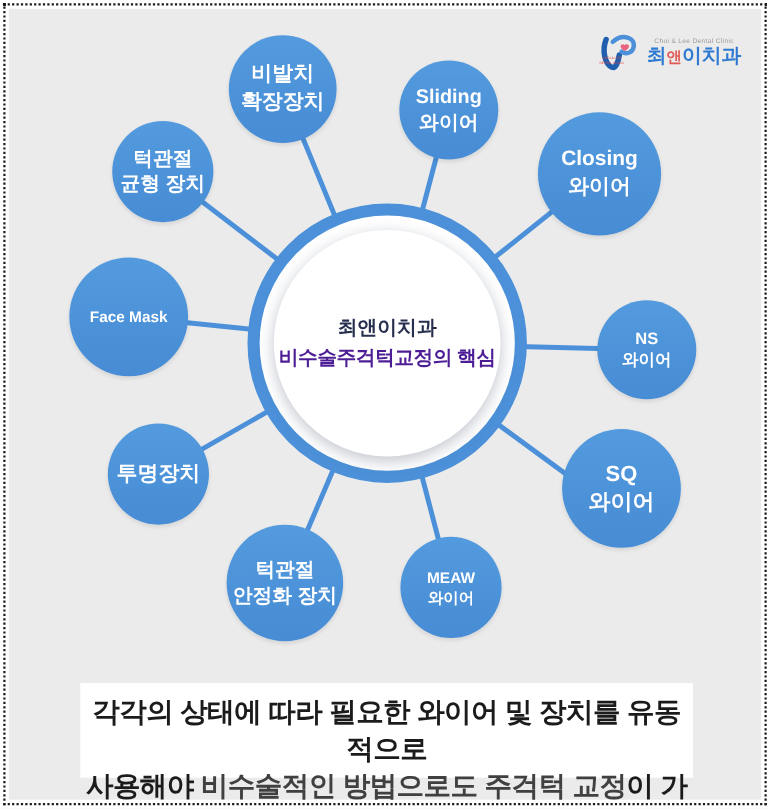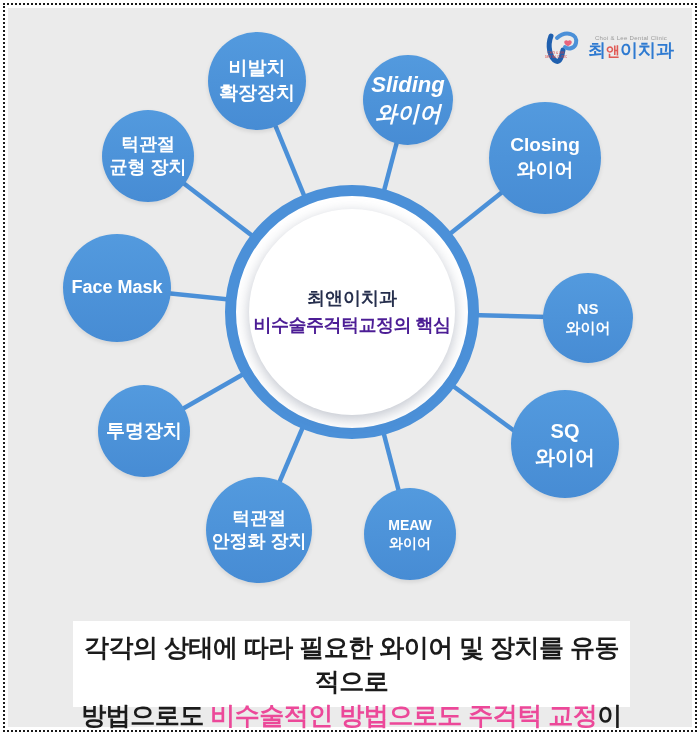--- a/index.html
+++ b/index.html
@@ -12,45 +12,45 @@
   .connectors{position:absolute;left:0;top:0;width:700px;height:735px;pointer-events:none;}
 
   
   .sat{position:absolute;border-radius:50%;
        background:linear-gradient(180deg,#539ade 0%,#478cd4 100%);
        box-shadow:0 2px 4px rgba(0,0,0,.10);
        display:flex;align-items:center;justify-content:center;text-align:center;
        color:#fff;font-weight:700;}
   .sat-label span{display:block;line-height:1.3;}
   .s1{left:208px;top:32px;width:98px;height:98px;font-size:19px;}
-  .s2{left:363px;top:55px;width:90px;height:90px;font-size:22px;font-style:italic;}
+  .s2{left:363px;top:55px;width:90px;height:90px;font-size:18px;}
   .s3{left:489px;top:102px;width:112px;height:112px;font-size:19px;align-items:center;}
   .s4{left:102px;top:110px;width:92px;height:92px;font-size:18px;}
-  .s5{left:63px;top:234px;width:108px;height:108px;font-size:18px;}
+  .s5{left:63px;top:234px;width:108px;height:108px;font-size:14px;}
   .s6{left:543px;top:273px;width:90px;height:90px;font-size:15px;}
   .s7{left:98px;top:385px;width:92px;height:92px;font-size:19px;}
   .s8{left:511px;top:390px;width:108px;height:108px;font-size:20px;}
   .s9{left:206px;top:477px;width:106px;height:106px;font-size:18px;}
   .s10{left:364px;top:488px;width:92px;height:92px;font-size:14px;}
 
   
   .center-circle{position:absolute;left:225px;top:185px;width:254px;height:254px;
        box-sizing:border-box;border-radius:50%;background:#fff;border:11px solid #4b90d8;}
   .center-inner{position:absolute;inset:13px;border-radius:50%;background:#fff;
        box-shadow:0 4px 14px rgba(105,115,135,.42);
        display:flex;flex-direction:column;align-items:center;justify-content:center;text-align:center;}
   .center-l1{font-size:18px;font-weight:700;color:#262f4d;line-height:1.5;}
   .center-l2{font-size:18px;font-weight:700;color:#4c1d95;line-height:1.5;letter-spacing:-0.5px;}
   .center-l3{font-size:27px;font-weight:700;color:#5aa2e6;line-height:1.4;letter-spacing:-0.5px;}
 
   
   .footer{position:absolute;left:73px;top:621px;width:557px;height:86px;background:#fff;
        box-sizing:border-box;padding-top:9px;text-align:center;
        font-size:25px;font-weight:600;line-height:34px;color:#1b1b1b;letter-spacing:-0.5px;}
-  .footer .hl{color:#ec4899;}
+  .footer .hl{color:#404040;}
 
   
   .logo{position:absolute;left:542px;top:28px;display:flex;align-items:center;}
   .logo-icon{width:42px;height:40px;flex:0 0 auto;}
   .logo-text{margin-left:4px;}
   .logo-small{font-size:6px;color:#9a9a9a;letter-spacing:.3px;text-align:center;}
   .logo-name{font-size:18px;font-weight:700;color:#2e7ad1;line-height:1.1;white-space:nowrap;}
   .logo-name .ln-red{color:#e05a55;font-size:14px;}
 </style>
 </head>
@@ -136,21 +136,21 @@
 
   <div class="center-circle">
     <div class="center-inner">
       <div class="center-l1">최앤이치과</div>
       <div class="center-l2">비수술주걱턱교정의 핵심</div>
     </div>
   </div>
 
   <div class="footer">
     <div>각각의 상태에 따라 필요한 와이어 및 장치를 유동적으로</div>
-    <div><span>방법으로도 </span><span class="hl">비수술적인 방법으로도 주걱턱 교정</span><span>이 가능합니다.</span></div>
+    <div><span>사용해야 </span><span class="hl">비수술적인 방법으로도 주걱턱 교정</span><span>이 가능합니다.</span></div>
   </div>
 
   <div class="logo">
     <svg class="logo-icon" viewBox="0 0 42 40" xmlns="http://www.w3.org/2000/svg">
       <path d="M9 8 C5 18 8 30 14 33 C18 35 20 28 21 22" fill="none" stroke="#1f5fae" stroke-width="5" stroke-linecap="round"></path>
       <path d="M15 10 C24 2 36 6 34 15 C33 20 27 22 23 19" fill="none" stroke="#4b90d8" stroke-width="4" stroke-linecap="round"></path>
       <path d="M26 13 c1.3-1.6 3.8-0.6 3.8 1.2 0 1.7-2.4 3.3-3.8 4.1 -1.4-0.8-3.8-2.4-3.8-4.1 0-1.8 2.5-2.8 3.8-1.2z" fill="#e8647e"></path>
       <text x="14" y="26" font-size="3" fill="#d84848" text-anchor="middle">CHOI &amp; LEE</text>
       <text x="14" y="30" font-size="3" fill="#d84848" text-anchor="middle">DENTAL CLINIC</text>
     </svg>

